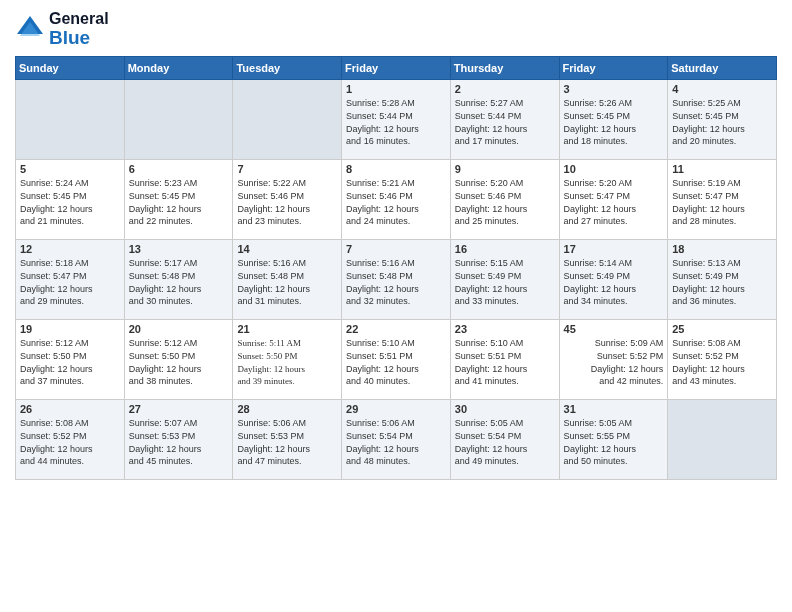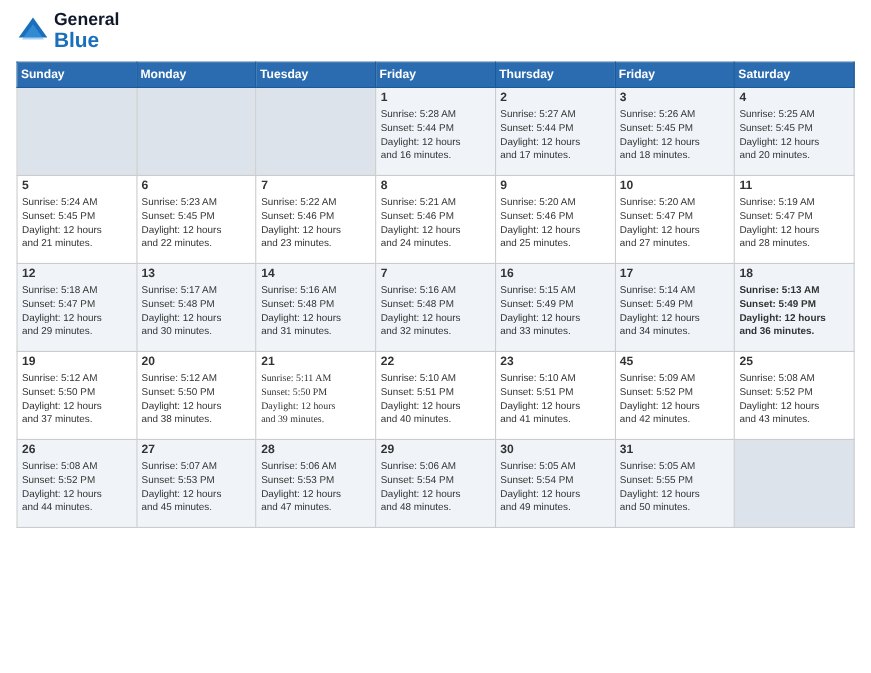--- a/index.html
+++ b/index.html
@@ -252,21 +252,21 @@
           </td>
           <td>
             <span class="day-number">17</span>
             <div class="day-info" style="white-space: pre-line;">Sunrise: 5:14 AM
 Sunset: 5:49 PM
 Daylight: 12 hours
 and 34 minutes.</div>
           </td>
           <td>
             <span class="day-number">18</span>
-            <div class="day-info" style="white-space: pre-line; font-weight: bold;">Sunrise: 5:13 AM
+            <div class="day-info" style="white-space: pre-line;">Sunrise: 5:13 AM
 Sunset: 5:49 PM
 Daylight: 12 hours
 and 36 minutes.</div>
           </td>
         </tr>
         <tr>
           <td>
             <span class="day-number">19</span>
             <div class="day-info" style="white-space: pre-line;">Sunrise: 5:12 AM
 Sunset: 5:50 PM
@@ -296,21 +296,21 @@
           </td>
           <td>
             <span class="day-number">23</span>
             <div class="day-info" style="white-space: pre-line;">Sunrise: 5:10 AM
 Sunset: 5:51 PM
 Daylight: 12 hours
 and 41 minutes.</div>
           </td>
           <td>
             <span class="day-number">45</span>
-            <div class="day-info" style="white-space: pre-line;">Sunrise: 5:09 AM
+            <div class="day-info" style="white-space: pre-line; text-align: right;">Sunrise: 5:09 AM
 Sunset: 5:52 PM
 Daylight: 12 hours
 and 42 minutes.</div>
           </td>
           <td>
             <span class="day-number">25</span>
             <div class="day-info" style="white-space: pre-line;">Sunrise: 5:08 AM
 Sunset: 5:52 PM
 Daylight: 12 hours
 and 43 minutes.</div>

